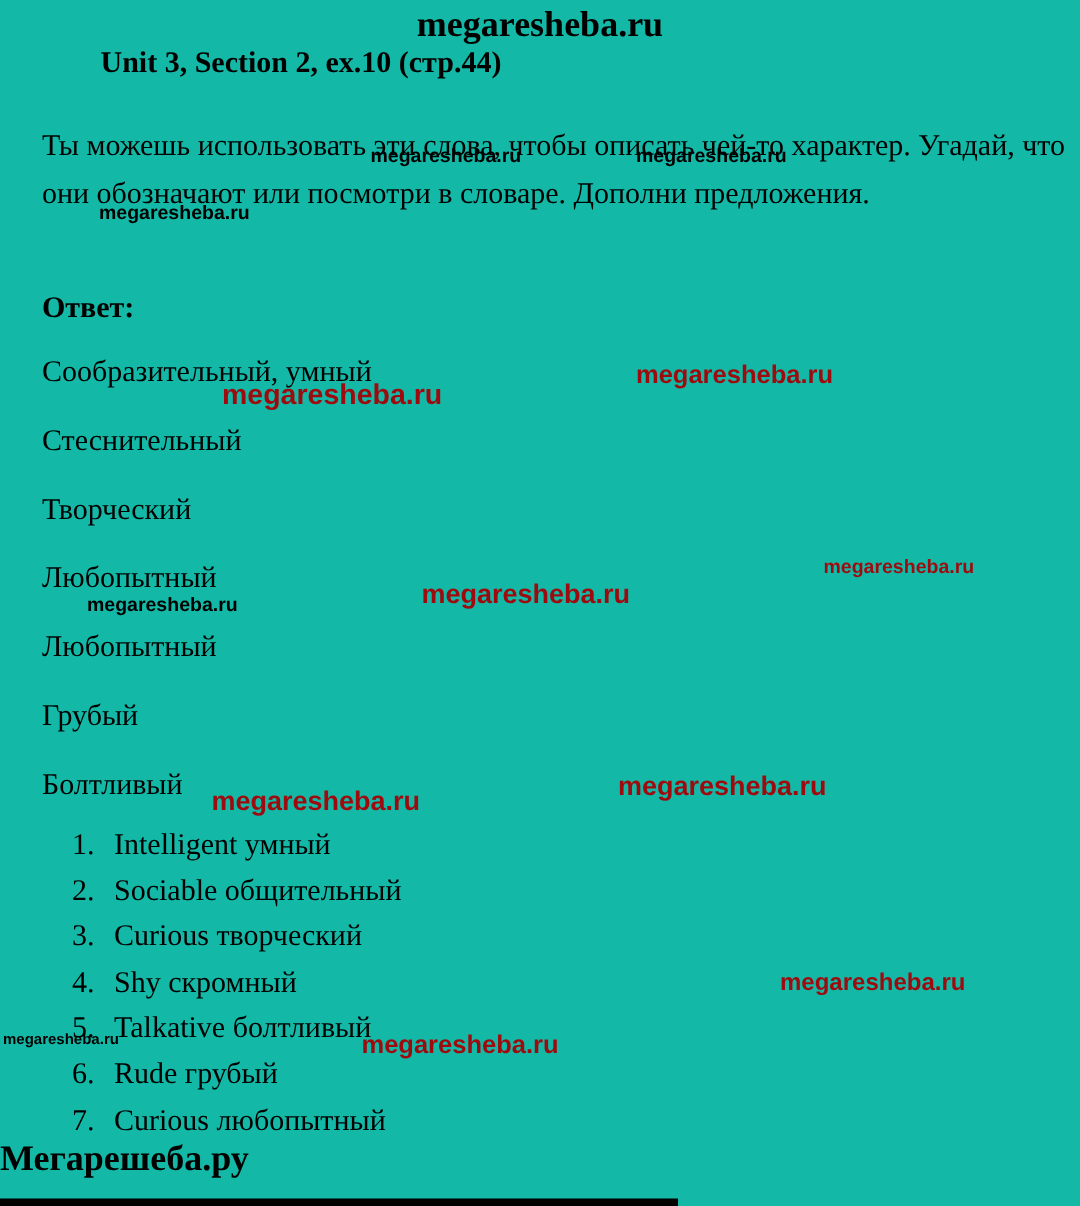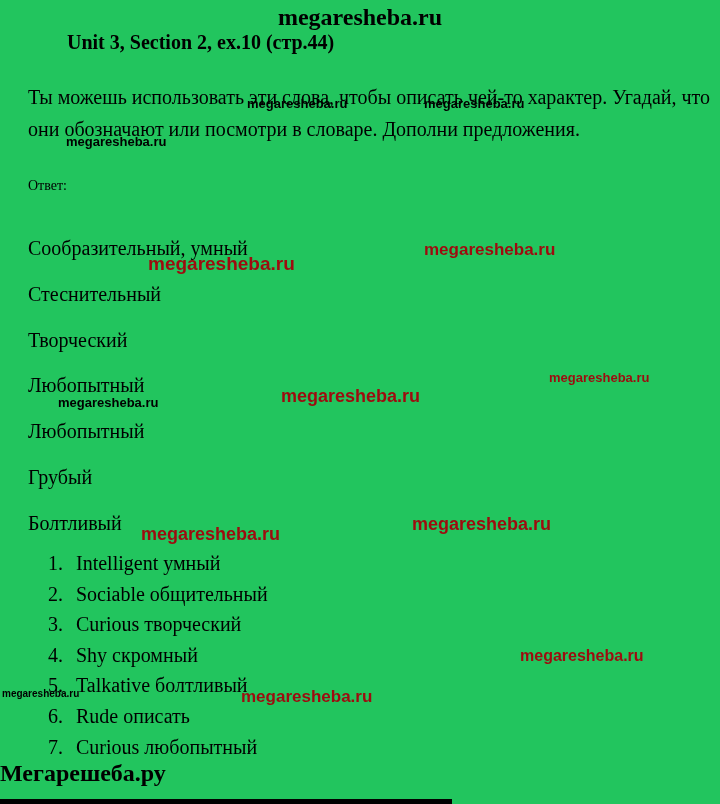--- a/index.html
+++ b/index.html
@@ -1,20 +1,20 @@
 <!DOCTYPE html>
 <html><head>
 <meta charset="utf-8">
 <style>
   html, body { margin: 0; padding: 0; background: #ffffff; }
   #page {
     position: relative;
     width: 720px;
     height: 804px;
-    background: #22c55e;
+    background: #14b8a6;
     overflow: hidden;
     font-family: "Liberation Serif", serif;
     color: #000000;
   }
   
   .wm {
     position: absolute;
     font-family: "Liberation Sans", sans-serif;
     font-weight: 700;
     color: #000000;
@@ -40,23 +40,23 @@
   }
   .para {
     position: absolute;
     left: 28px; top: 82px;
     width: 690px;
     font-size: 20px;
     line-height: 31.5px;
   }
   .answer-label {
     position: absolute;
-    left: 28px; top: 178px;
-    font-size: 14px;
-    font-weight: 400;
+    left: 28px; top: 194px;
+    font-size: 20px;
+    font-weight: 700;
   }
   .words {
     position: absolute;
     left: 28px; top: 226px;
     font-size: 20px;
     line-height: 45.8px;
   }
   .numlist {
     position: absolute;
     left: 48px; top: 548px;
@@ -101,21 +101,21 @@
     <div>Грубый</div>
     <div>Болтливый</div>
   </div>
 
   <div class="numlist">
     <div class="ans-row"><span class="ans-num">1.</span><span>Intelligent умный</span></div>
     <div class="ans-row"><span class="ans-num">2.</span><span>Sociable общительный</span></div>
     <div class="ans-row"><span class="ans-num">3.</span><span>Curious творческий</span></div>
     <div class="ans-row"><span class="ans-num">4.</span><span>Shy скромный</span></div>
     <div class="ans-row"><span class="ans-num">5.</span><span>Talkative болтливый</span></div>
-    <div class="ans-row"><span class="ans-num">6.</span><span>Rude описать</span></div>
+    <div class="ans-row"><span class="ans-num">6.</span><span>Rude грубый</span></div>
     <div class="ans-row"><span class="ans-num">7.</span><span>Curious любопытный</span></div>
   </div>
 
   <span class="wm" style="left:247px;top:97px;font-size:13px">megaresheba.ru</span>
   <span class="wm" style="left:424px;top:97px;font-size:13px">megaresheba.ru</span>
   <span class="wm" style="left:66px;top:135px;font-size:13px">megaresheba.ru</span>
   <span class="wm wm-red" style="left:424px;top:241px;font-size:17px">megaresheba.ru</span>
   <span class="wm wm-red" style="left:148px;top:254px;font-size:19px">megaresheba.ru</span>
   <span class="wm wm-red" style="left:549px;top:371px;font-size:13px">megaresheba.ru</span>
   <span class="wm wm-red" style="left:281px;top:387px;font-size:18px">megaresheba.ru</span>

